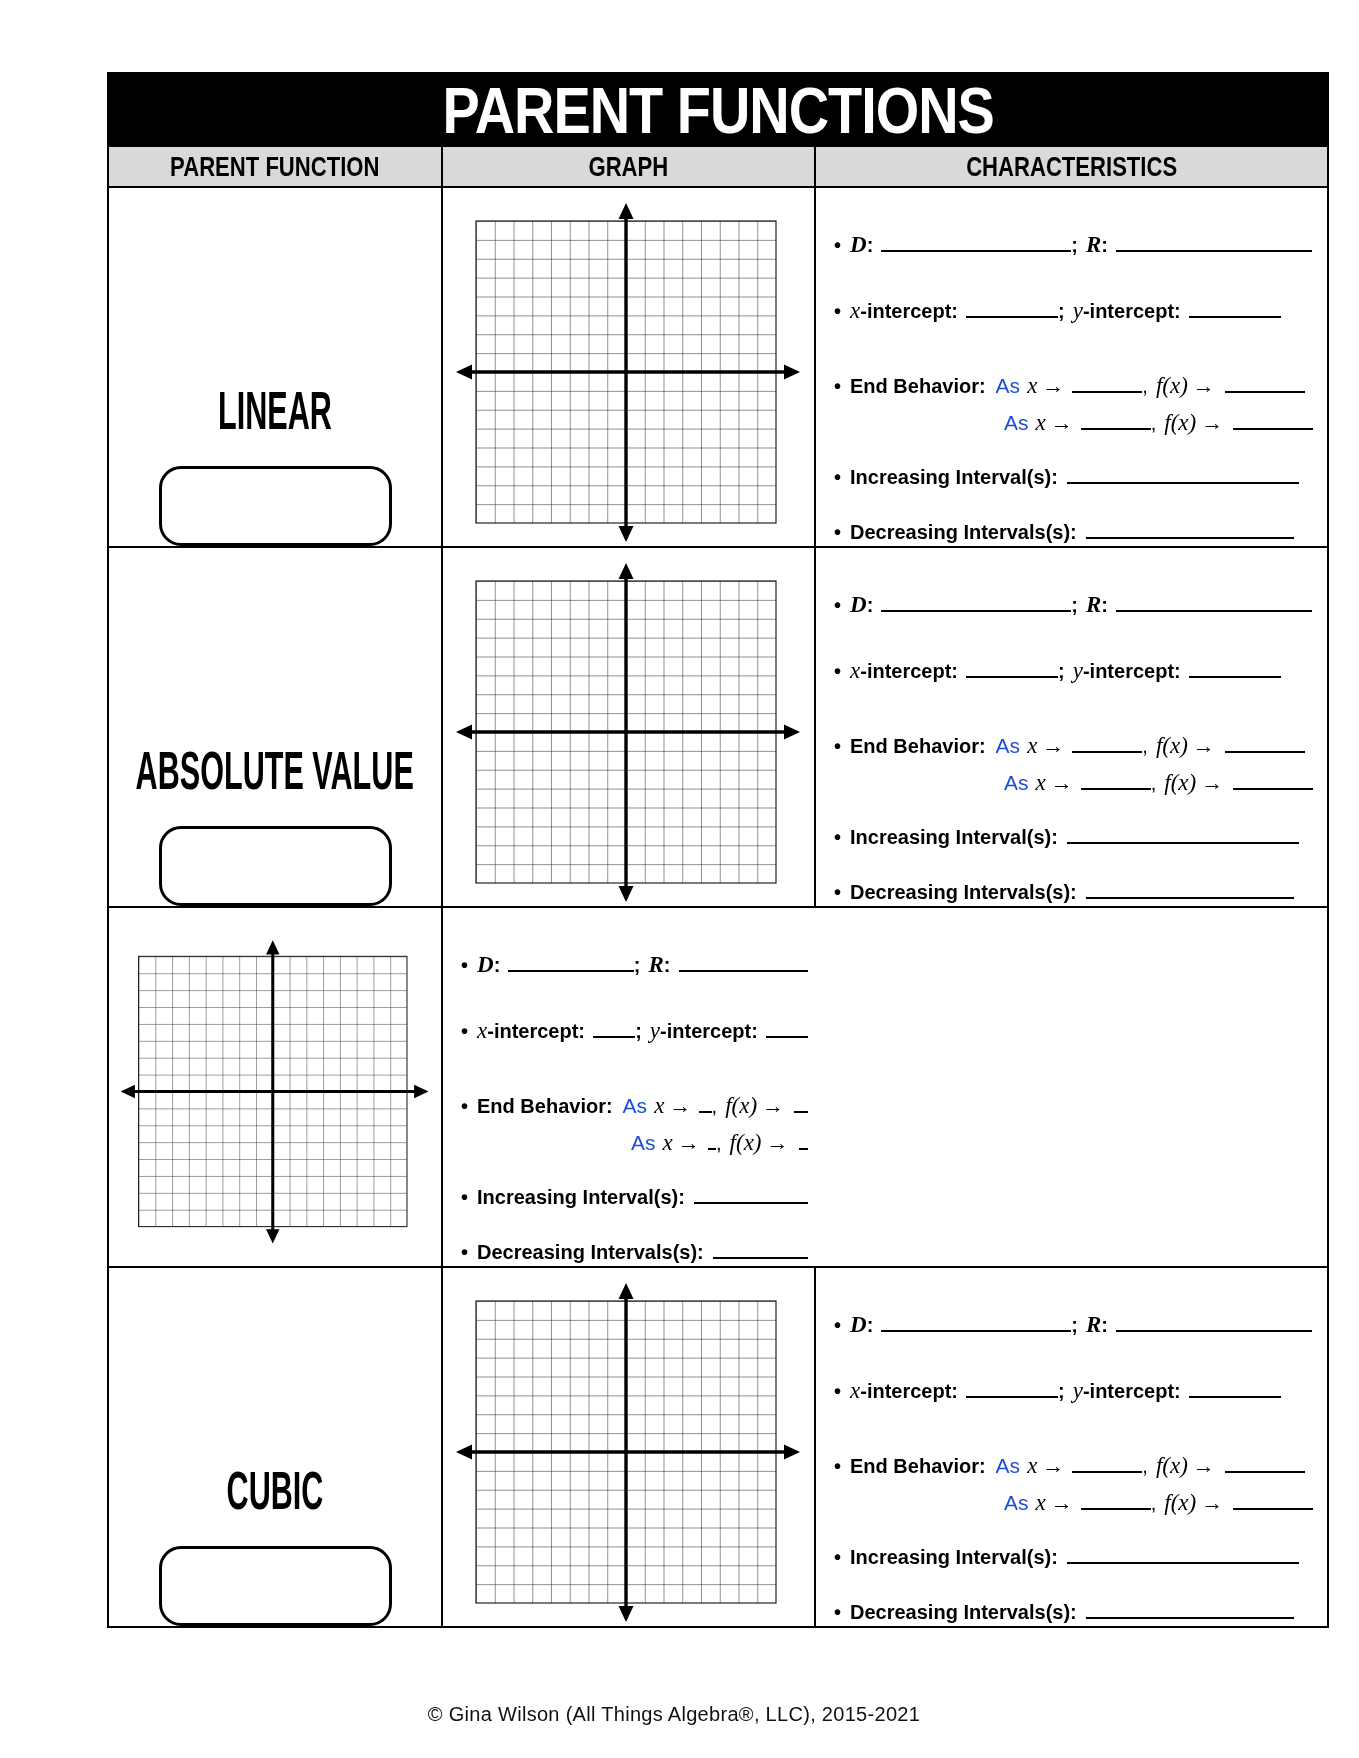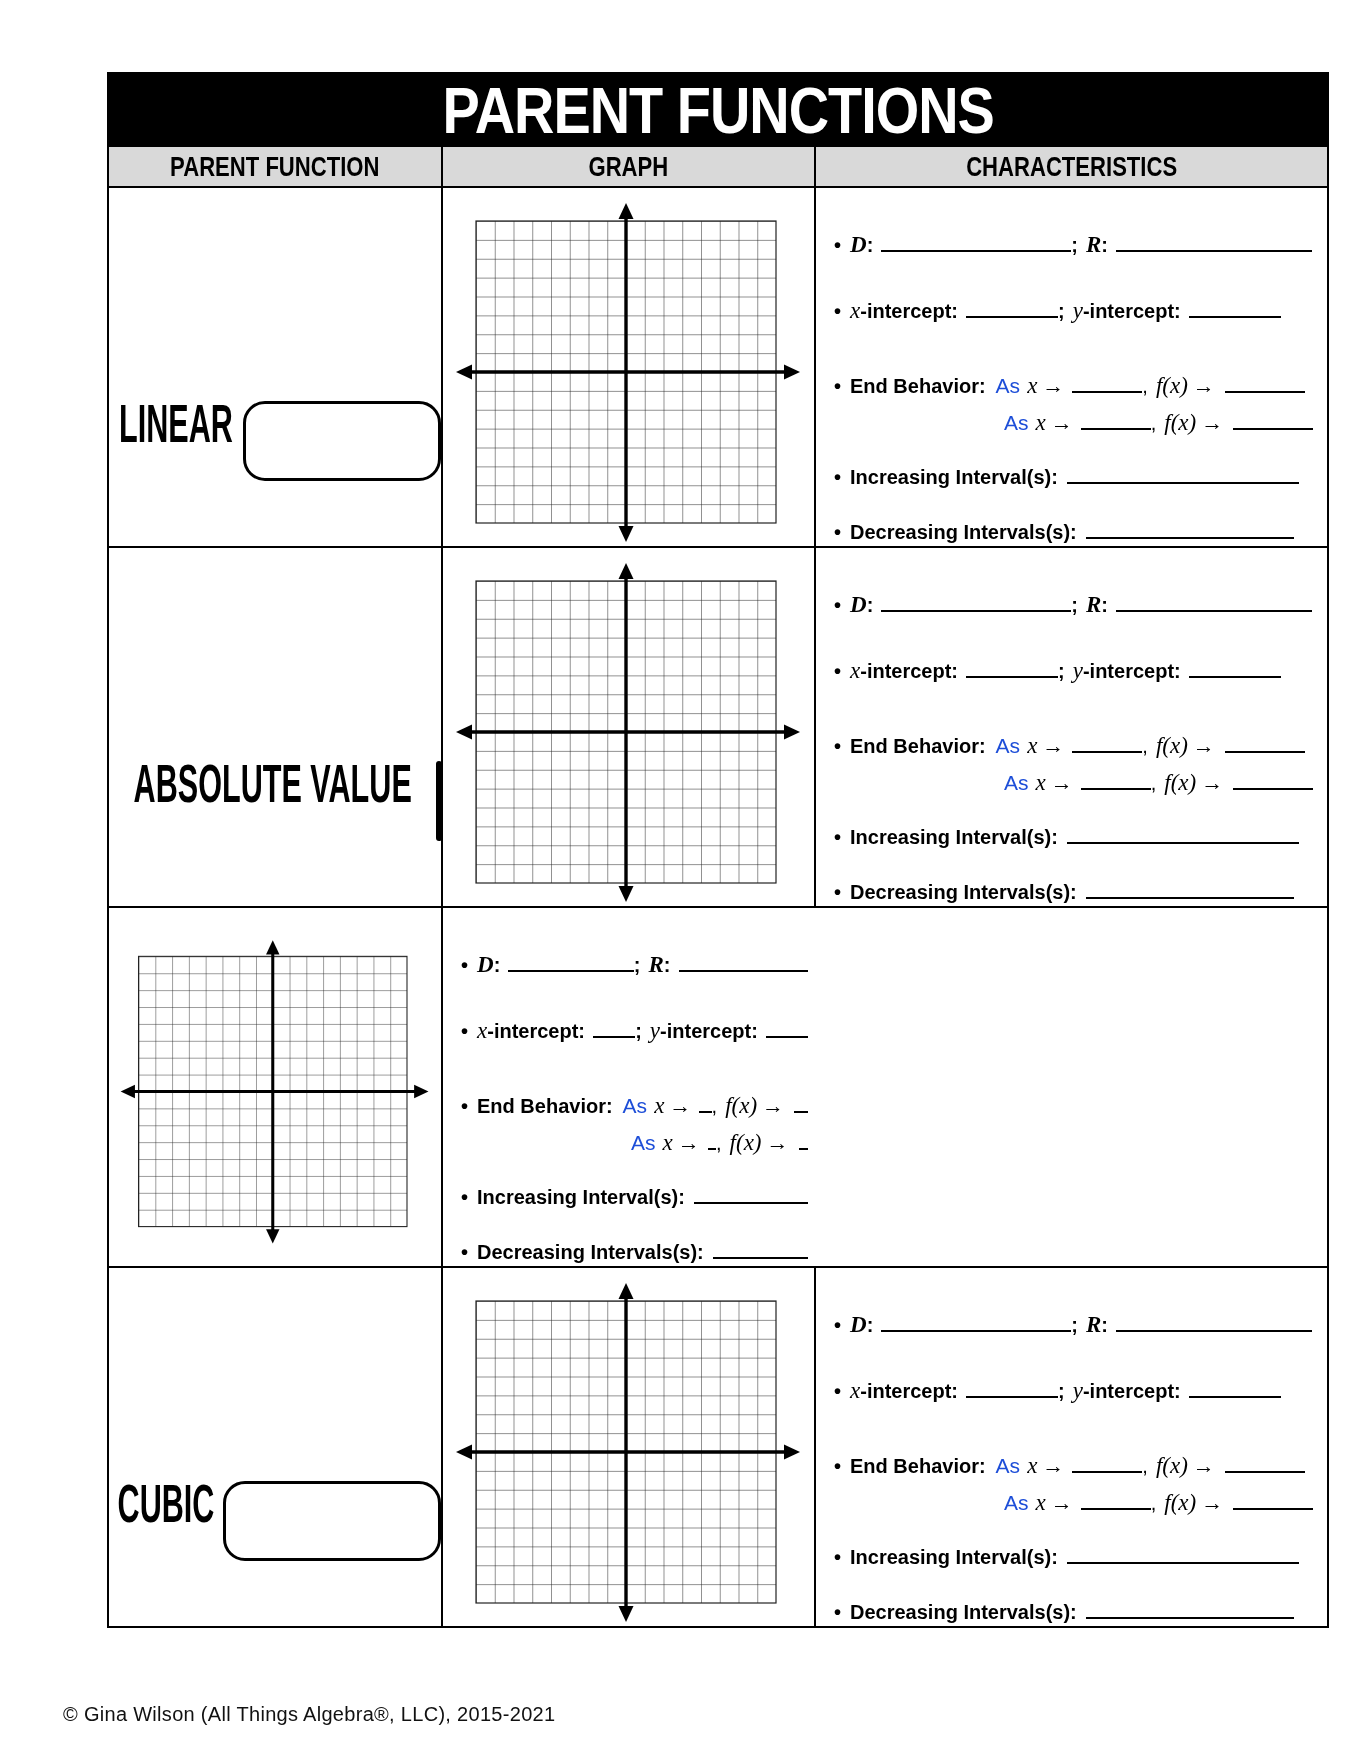--- a/index.html
+++ b/index.html
@@ -31,21 +31,21 @@
   .head-cell:last-child { border-right:none; }
   .head-cell > span { transform:scale(0.92,1.12); white-space:nowrap; }
   
   .body-row {
     display:grid; grid-template-columns:334px 373px 511px;
     height:358px; border-top:2px solid #000;
   }
   .cell { border-right:2px solid #000; box-sizing:border-box; overflow:hidden; }
   .cell:last-child { border-right:none; }
   
-  .func-cell { display:flex; flex-direction:row; align-items:center; padding-top:114px; }
+  .func-cell { display:flex; flex-direction:column; align-items:center; padding-top:114px;justify-content:flex-end; }
   .func-label {
     font-size:36px; font-weight:bold; white-space:nowrap;
     transform:scale(0.85,1.48); transform-origin:center; letter-spacing:0px;
   }
   .answer-box {
     margin-top:34px; width:233px; height:80px; box-sizing:border-box;
     border:3px solid #000; border-radius:22px; background:#fff;
   }
   
   .graph-cell { display:flex; align-items:center; justify-content:center; }
@@ -70,21 +70,21 @@
   .bk-d  { width:190px; margin-left:8px; }
   .bk-r  { width:196px; margin-left:8px; }
   .bk-i  { width:92px;  margin-left:8px; }
   .bk-e1 { width:70px;  margin-left:3px; }
   .bk-e2 { width:80px;  margin-left:5px; }
   .bk-inc{ width:232px; margin-left:9px; }
   .bk-dec{ width:208px; margin-left:9px; }
   
   .footer {
     position:absolute; left:63px; top:1703px; width:1222px;
-    text-align:left; font-size:20px; color:#111; letter-spacing:0.3px;
+    text-align:center; font-size:20px; color:#111; letter-spacing:0.3px;
   }
 </style>
 </head>
 <body>
 
 <div class="page">
   <div class="sheet">
 
     <div class="title-bar">
       <span class="title-text">PARENT FUNCTIONS</span>

